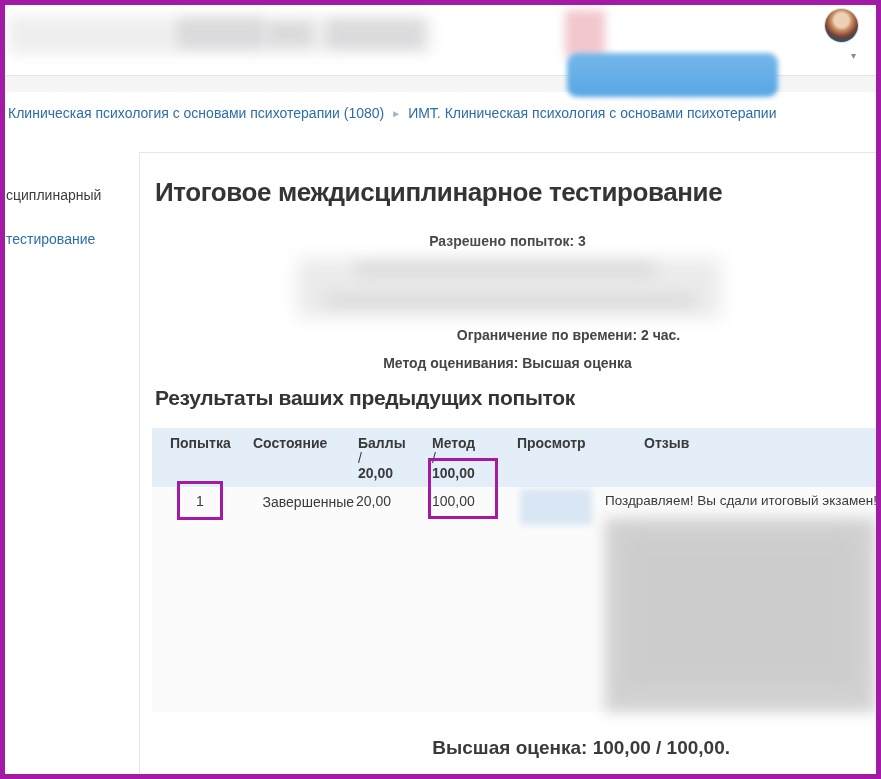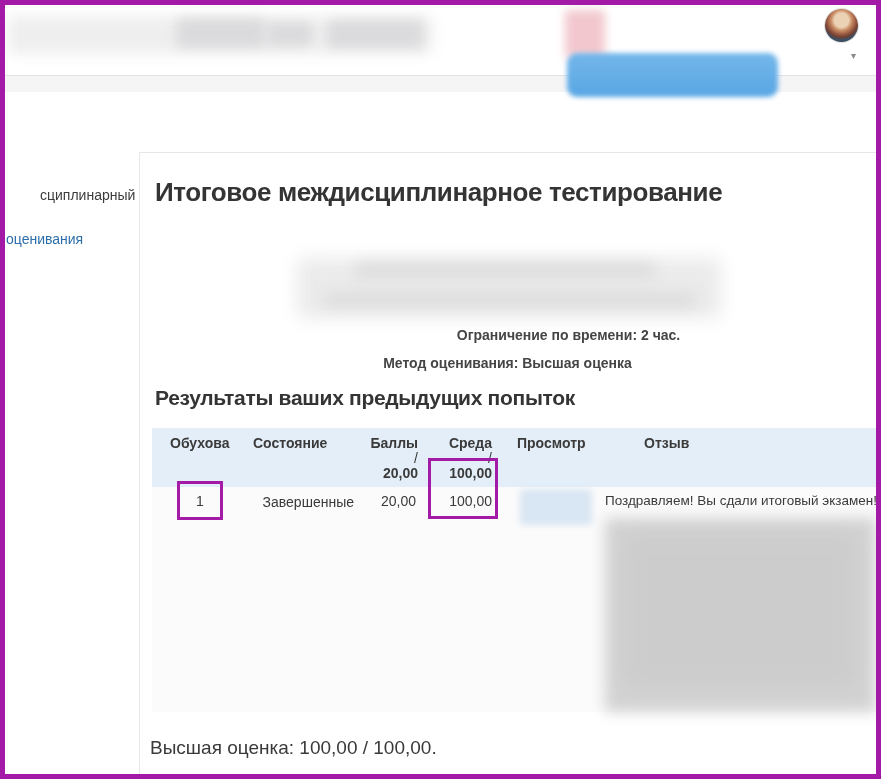--- a/index.html
+++ b/index.html
@@ -45,28 +45,28 @@
   .qinfo { font-size:14px; font-weight:bold; color:#454545; text-align:center; }
   .info-blur { background:#ebebeb; filter:blur(9px); border-radius:6px; }
   .info-blur-line { background:#dcdcdc; filter:blur(7px); border-radius:4px; }
   .results-h { font-size:21px; font-weight:bold; color:#343434; letter-spacing:-0.3px; white-space:nowrap; }
 
   
   .thead-bg { background:#e3eef8; }
   .tbody-bg { background:#fbfbfb; }
   .th { font-size:14px; font-weight:bold; color:#3a3a3a; white-space:nowrap; }
   .td { font-size:14px; color:#3a3a3a;text-align:right; }
-  .num-col { width:60px; text-align:right; }
+  .num-col { width:60px; text-align:left; }
   .state-cell { width:114px; line-height:1.3; }
   .review-blur { background:#d9e6f3; filter:blur(3px); border-radius:3px; }
   .feedback-text { font-size:13.5px; color:#3a3a3a; white-space:nowrap; overflow:hidden; }
   .feedback-blur { background:#d2d2d2; filter:blur(7px); }
   .feedback-blur2 { background:#c9c9c9; opacity:.6; filter:blur(9px); }
 
-  .final-grade { font-size:19px; font-weight:normal; color:#3a3a3a; text-align:left; white-space:nowrap; }
+  .final-grade { font-size:19px; font-weight:bold; color:#3a3a3a; text-align:right; white-space:nowrap; }
 
   .anno-box { border:3px solid #a21aa5; z-index:10; }
 </style>
 </head>
 <body>
 
 <div class="page">
   <div class="inner">
 
     <div class="abs hdr-blur" style="left:3px; top:11px; width:424px; height:38px;"></div>
@@ -78,50 +78,54 @@
 
 
     <div class="abs avatar" style="left:820px; top:4px;"></div>
 
     <div class="abs caret" style="left:846px; top:45px;">▾</div>
 
     <div class="abs divider-band" style="left:0; top:70px; width:871px; height:17px;"></div>
 
     <div class="abs blue-btn" style="left:562px; top:48px; width:211px; height:44px;"></div>
 
+    <div class="abs crumbs" style="left:3px; top:100px;">
+      <a>Клиническая психология с основами психотерапии (1080)</a><span class="crumb-sep">►</span><a>ИМТ. Клиническая психология с основами психотерапии</a>
+    </div>
 
-    <div class="abs side-item" style="left:7px; top:182px;padding-left:28px;">сциплинарный</div>
-    <div class="abs side-item active" style="left:1px; top:226px;">оценивания</div>
+    <div class="abs side-item" style="left:1px; top:182px;">сциплинарный</div>
+    <div class="abs side-item active" style="left:1px; top:226px;">тестирование</div>
 
     <div class="abs card" style="left:134px; top:147px; width:737px; height:622px;"></div>
 
     <div class="abs title" style="left:150px; top:172px;">Итоговое междисциплинарное тестирование</div>
 
+    <div class="abs qinfo" style="left:134px; top:228px; width:737px;">Разрешено попыток: 3</div>
 
     <div class="abs info-blur" style="left:292px; top:253px; width:424px; height:60px;"></div>
     <div class="abs info-blur-line" style="left:350px; top:258px; width:300px; height:14px;"></div>
     <div class="abs info-blur-line" style="left:320px; top:288px; width:370px; height:14px;"></div>
 
     <div class="abs qinfo" style="left:134px; top:322px; width:859px;">Ограничение по времени: 2 час.</div>
 
     <div class="abs results-h" style="left:150px; top:381px;">Результаты ваших предыдущих попыток</div>
 
     <div class="abs qinfo" style="left:134px; top:350px; width:737px;">Метод оценивания: Высшая оценка</div>
 
     <div class="abs thead-bg" style="left:147px; top:423px; width:724px; height:59px;"></div>
     <div class="abs tbody-bg" style="left:147px; top:482px; width:724px; height:225px;"></div>
 
-    <div class="abs th" style="left:165px; top:430px;">Обухова</div>
+    <div class="abs th" style="left:165px; top:430px;">Попытка</div>
     <div class="abs th" style="left:248px; top:430px;">Состояние</div>
 
     <div class="abs th num-col" style="left:353px; top:430px;">Баллы</div>
     <div class="abs th num-col" style="left:353px; top:445px; font-weight:normal;">/</div>
     <div class="abs th num-col" style="left:353px; top:460px;">20,00</div>
 
-    <div class="abs th num-col" style="left:427px; top:430px;">Среда</div>
+    <div class="abs th num-col" style="left:427px; top:430px;">Метод</div>
     <div class="abs th num-col" style="left:427px; top:445px; font-weight:normal;">/</div>
     <div class="abs th num-col" style="left:427px; top:460px;">100,00</div>
 
     <div class="abs th" style="left:512px; top:430px;">Просмотр</div>
     <div class="abs th" style="left:639px; top:430px;">Отзыв</div>
 
     <div class="abs td" style="left:165px; top:488px; width:60px; text-align:center;">1</div>
 
     <div class="abs td state-cell" style="left:235px; top:488px;">
       <div>Завершенные</div>

